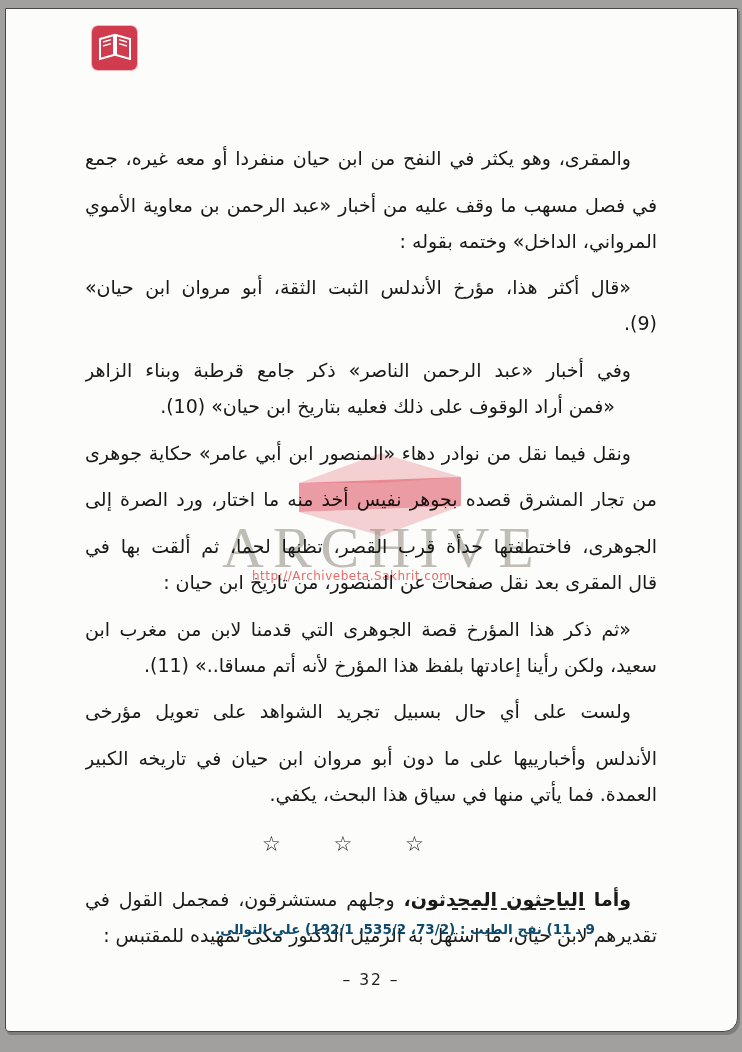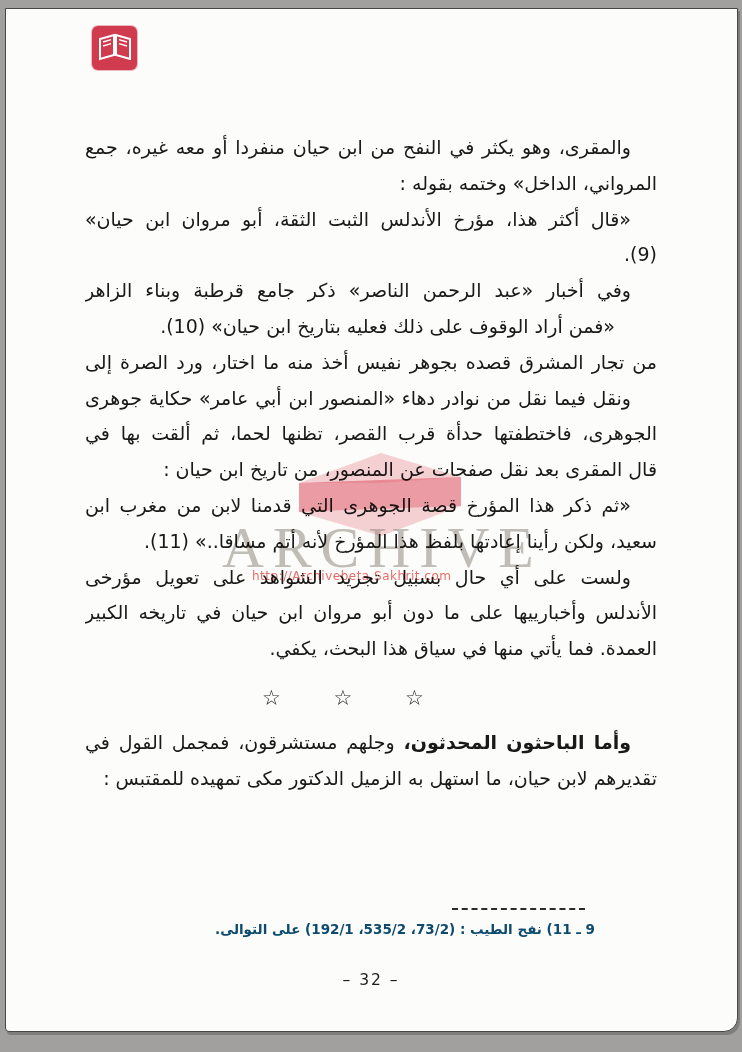--- a/index.html
+++ b/index.html
@@ -9,21 +9,21 @@
   .page{position:absolute;left:5px;top:8px;width:731px;height:1022px;
         background:#fcfcfa;border:1px solid #474745;
         border-bottom-right-radius:14px;border-bottom-left-radius:4px;
         box-shadow:2px 3px 0 rgba(60,60,58,.35);}
   
   .text-block{position:absolute;left:85px;top:130px;width:572px;
               direction:rtl;color:#191917;font-size:19px;line-height:35.8px;
               text-align:right;}
   .line{display:block;white-space:nowrap;text-align:right;}
   .line.fill{white-space:normal;text-align:justify;text-align-last:justify;
-             overflow:hidden;height:35.8px;}
+             overflow:hidden;height:35.8px;margin-top:11px;}
   .line.indent{padding-right:26px;}
   .line.indent2{padding-right:42px;}
   .b{font-weight:bold;}
   .stars-row{display:block;text-align:center;transform:translateX(-28px);
              padding:14px 0 6px 0;font-size:21px;color:#222;height:38px;}
   .stars-row span{display:inline-block;margin:0 23px;}
   
   .footnote-rule{position:absolute;top:908px;right:157px;width:133px;
                  border-top:2.5px dashed #2c2c2a;}
   .footnote{position:absolute;top:921px;right:147px;direction:rtl;
@@ -60,27 +60,28 @@
       <path d="M32 6 L18 2 L18 22 L32 26 Z" fill="none" stroke="#ffffff" stroke-width="2"></path>
       <line x1="5" y1="9" x2="13" y2="6.6" stroke="#ffffff" stroke-width="1.4"></line>
       <line x1="5" y1="13" x2="13" y2="10.6" stroke="#ffffff" stroke-width="1.4"></line>
       <line x1="21" y1="6.6" x2="29" y2="9" stroke="#ffffff" stroke-width="1.4"></line>
       <line x1="21" y1="10.6" x2="29" y2="13" stroke="#ffffff" stroke-width="1.4"></line>
     </svg>
   </div>
 
   <div class="text-block">
     <span class="line fill indent">والمقرى، وهو يكثر في النفح من ابن حيان منفردا أو معه غيره، جمع</span>
+    <span class="line fill">في فصل مسهب ما وقف عليه من أخبار «عبد الرحمن بن معاوية الأموي</span>
     <span class="line">المرواني، الداخل» وختمه بقوله :</span>
     <span class="line fill indent">«قال أكثر هذا، مؤرخ الأندلس الثبت الثقة، أبو مروان ابن حيان»</span>
     <span class="line">(9).</span>
     <span class="line fill indent">وفي أخبار «عبد الرحمن الناصر» ذكر جامع قرطبة وبناء الزاهر</span>
     <span class="line indent2">«فمن أراد الوقوف على ذلك فعليه بتاريخ ابن حيان» (10).</span>
+    <span class="line fill indent">ونقل فيما نقل من نوادر دهاء «المنصور ابن أبي عامر» حكاية جوهرى</span>
     <span class="line fill">من تجار المشرق قصده بجوهر نفيس أخذ منه ما اختار، ورد الصرة إلى</span>
-    <span class="line fill indent">ونقل فيما نقل من نوادر دهاء «المنصور ابن أبي عامر» حكاية جوهرى</span>
     <span class="line fill">الجوهرى، فاختطفتها حدأة قرب القصر، تظنها لحما، ثم ألقت بها في النهر.</span>
     <span class="line">قال المقرى بعد نقل صفحات عن المنصور، من تاريخ ابن حيان :</span>
     <span class="line fill indent">«ثم ذكر هذا المؤرخ قصة الجوهرى التي قدمنا لابن من مغرب ابن</span>
     <span class="line">سعيد، ولكن رأينا إعادتها بلفظ هذا المؤرخ لأنه أتم مساقا..» (11).</span>
     <span class="line fill indent">ولست على أي حال بسبيل تجريد الشواهد على تعويل مؤرخى</span>
     <span class="line fill">الأندلس وأخبارييها على ما دون أبو مروان ابن حيان في تاريخه الكبير</span>
     <span class="line">العمدة. فما يأتي منها في سياق هذا البحث، يكفي.</span>
 
     <span class="stars-row">
       <span>☆</span>

